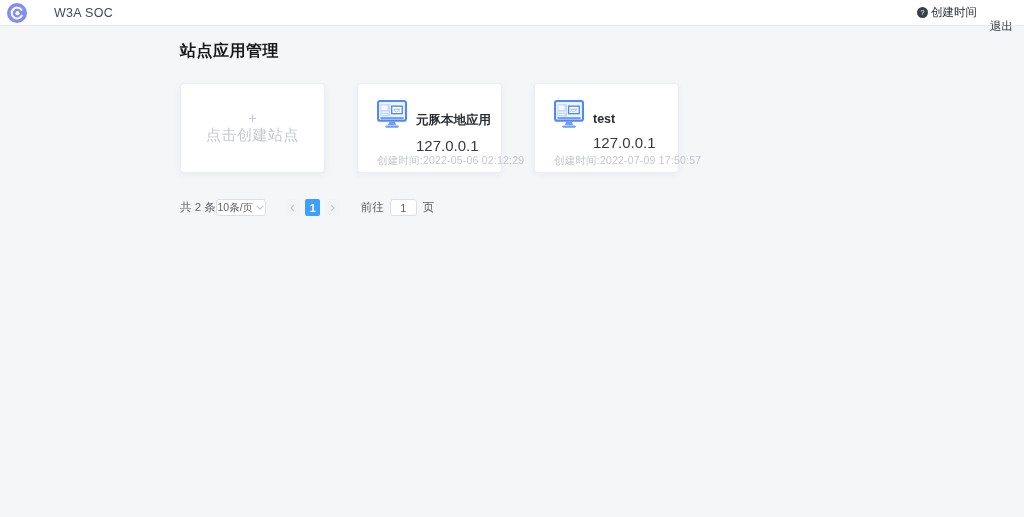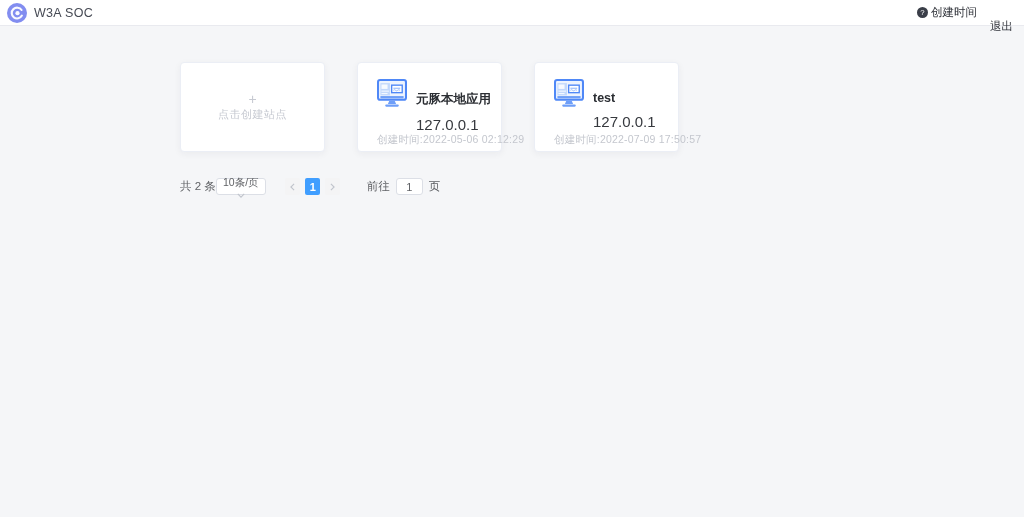--- a/index.html
+++ b/index.html
@@ -9,71 +9,71 @@
     font-family:"Liberation Sans","DejaVu Sans",sans-serif;
     color:#303133;
   }
 
   
   .header {
     height:26px; background:#fff; border-bottom:1px solid #e9eaef;
     display:flex; align-items:center; padding:0 11px 0 7px;
   }
   .brand { display:flex; align-items:center; gap:7px; }
-  .brand-text { font-size:12.5px; color:#464a54; letter-spacing:.3px; }
+  .brand-text { font-size:12.5px; color:#464a54; letter-spacing:.3px;margin-left:20px; }
   .header-right { margin-left:auto; display:flex; align-items:center; gap:13px; font-size:11.5px; color:#2e3138; }
   .doc-link { display:flex; align-items:center; gap:3px; cursor:pointer; }
   .logout-link { cursor:pointer;margin-top:28px; }
 
   
   .main { padding:15px 0 0 180px; }
   .page-title { font-size:16px; font-weight:700; color:#17181a; letter-spacing:.5px; }
 
   .cards { display:flex; gap:32px; margin-top:21px; }
   .card {
     width:145px; height:90px; background:#fff;
     border:1px solid #ebeef5; border-radius:4px;
     box-shadow:0 2px 7px rgba(31,45,61,.05);
   }
   .create-card {
     display:flex; flex-direction:column; align-items:center; justify-content:center;
     color:#c6c9d1; cursor:pointer;
   }
   .plus-glyph { font-size:14px; line-height:14px; }
-  .create-label { font-size:11px; margin-top:1px; letter-spacing:.5px; }
+  .create-label { font-size:15px; margin-top:1px; letter-spacing:.5px; }
 
   .site-card { position:relative; padding:14px 8px 0 19px; cursor:pointer; }
   .site-top { display:flex; align-items:flex-start; }
   .monitor-wrap { flex:none; margin-top:2px; }
   .site-info { margin-left:9px; min-width:0; }
   .site-name { font-size:12.5px; font-weight:700; color:#2b2e33; white-space:nowrap;margin-top:14px; }
   .site-host { font-size:15px; color:#36393e; margin-top:8px; }
   .site-created {
     position:absolute; left:19px; bottom:4px;
     font-size:10.5px; color:#c4c7ce; white-space:nowrap; letter-spacing:.2px;
   }
 
   
   .pagination { display:flex; align-items:center; margin-top:26px; font-size:11.5px; color:#606266; }
   .total-text { margin-right:0; }
   .size-select {
     width:50px; height:17px; background:#fff;
     border:1px solid #dcdfe6; border-radius:3px;
     display:flex; align-items:center; justify-content:center; gap:3px;
-    font-size:10.5px; color:#606266; cursor:pointer;flex-direction:column;
+    font-size:10.5px; color:#606266; cursor:pointer;
   }
   .pager { display:flex; align-items:center; margin-left:17px; }
   .pg-btn {
     min-width:15px; height:17px; border:none; border-radius:2px;
     background:#f4f4f5; color:#c0c4cc;
     display:flex; align-items:center; justify-content:center;
     margin:0 2.5px; cursor:pointer; padding:0 2px;
   }
   .pg-btn.active { background:#409eff; color:#fff; font-size:11px; font-weight:700; }
-  .goto-label { margin-left:24px; }
+  .goto-label { margin-left:18px; }
   .goto-input {
     width:27px; height:17px; border:1px solid #dcdfe6; border-radius:3px;
     text-align:center; font-size:11px; color:#606266; margin:0 6px;
     font-family:"Liberation Sans","DejaVu Sans",sans-serif; outline:none;
   }
 </style>
 </head>
 <body>
 
 <div class="header">
@@ -95,20 +95,21 @@
           <text x="6" y="9" text-anchor="middle" font-size="8.5" fill="#ffffff" font-family="Liberation Sans, sans-serif">?</text>
         </svg>
       </span>
       <span>创建时间</span>
     </span>
     <span class="logout-link">退出</span>
   </div>
 </div>
 
 <div class="main">
+  <div class="page-title">站点应用管理</div>
 
   <div class="cards">
 
     <div class="card create-card">
       <span class="plus-glyph">+</span>
       <span class="create-label">点击创建站点</span>
     </div>
 
     <div class="card site-card">
       <div class="site-top">

